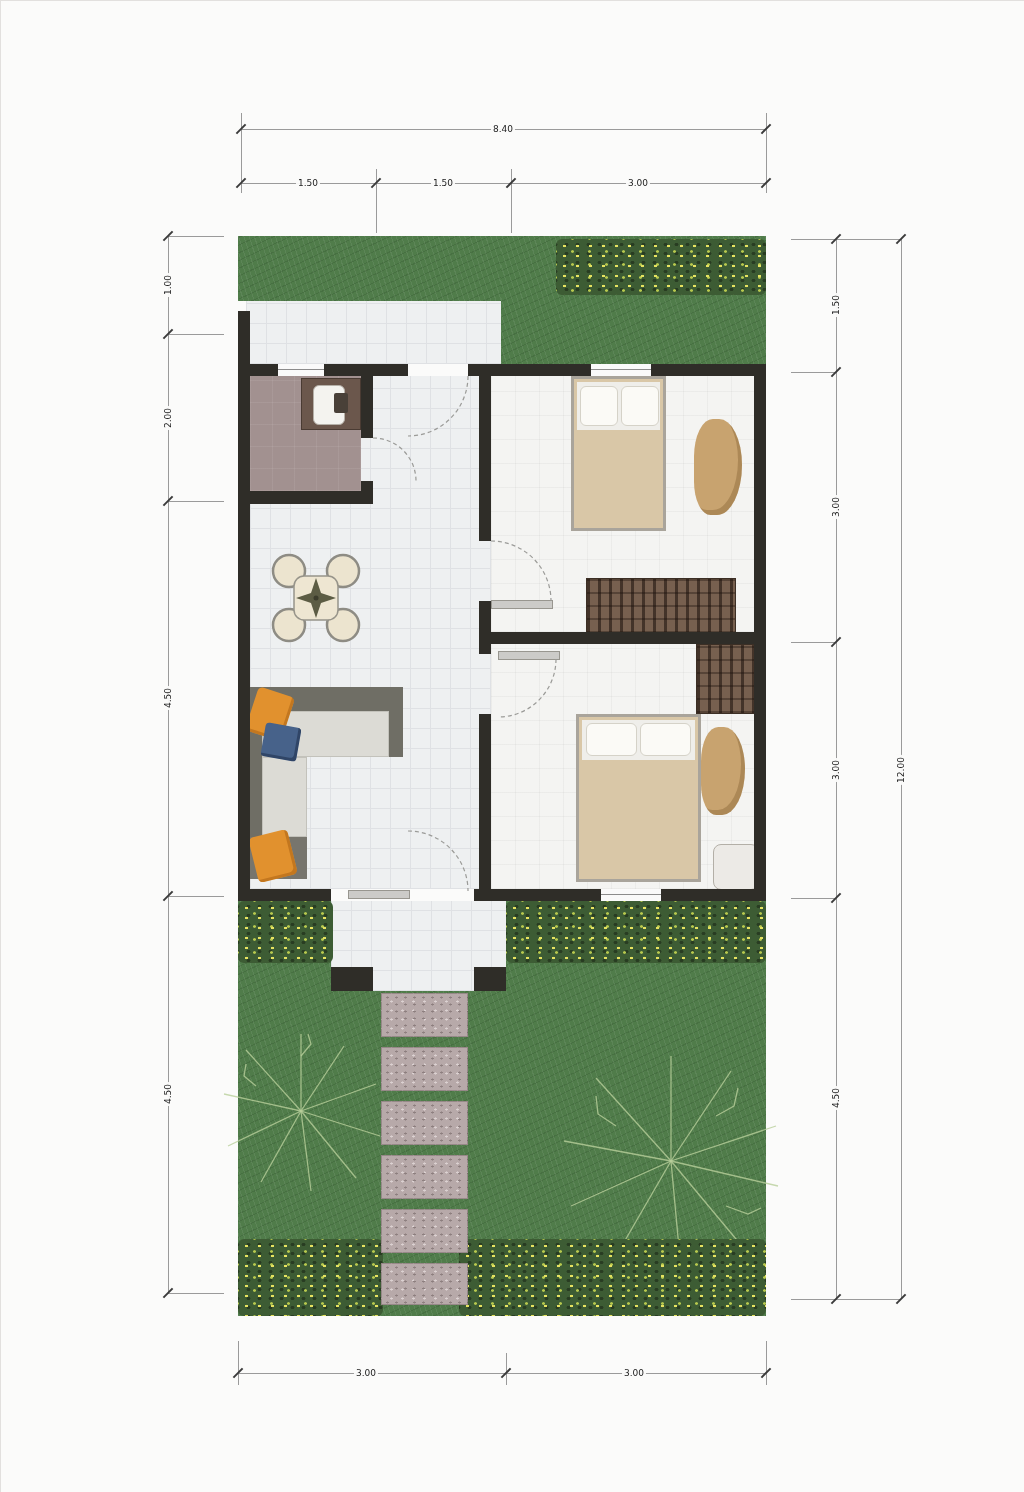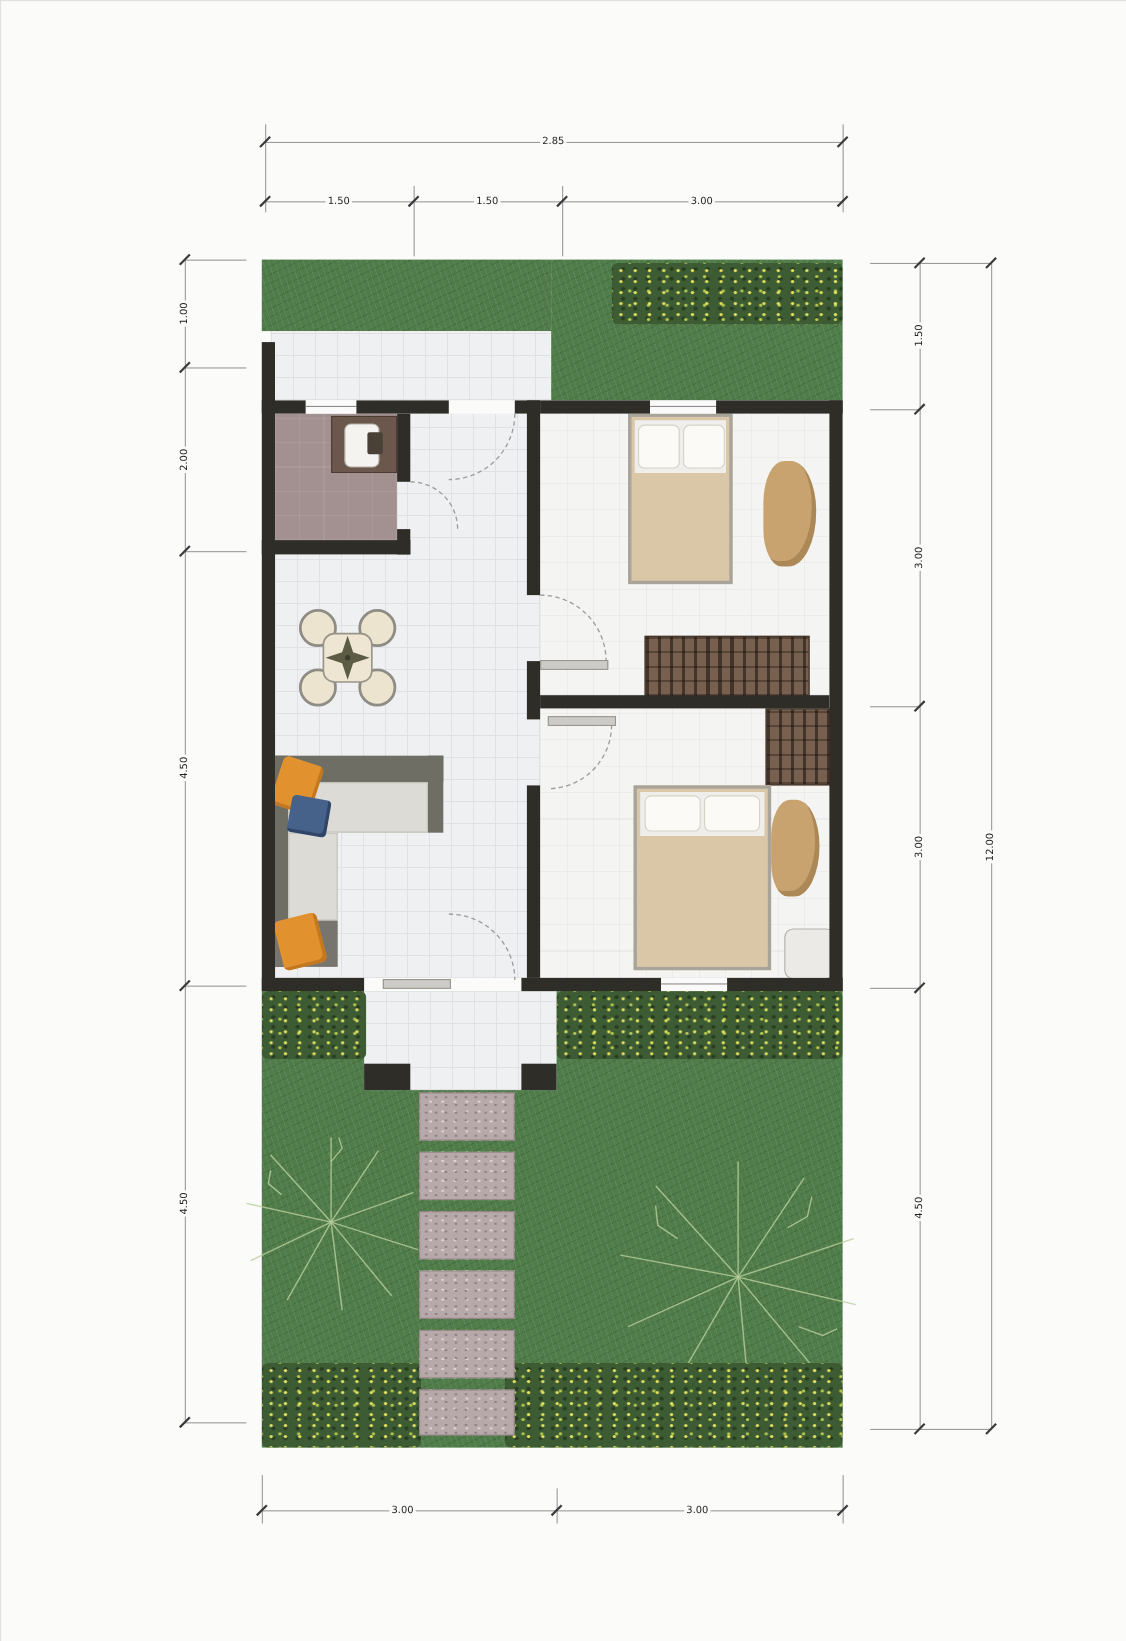--- a/index.html
+++ b/index.html
@@ -214,21 +214,21 @@
   <div class="abs dl" style="left:240px;top:112px;width:1px;height:80px;"></div>
   <div class="abs dl" style="left:765px;top:112px;width:1px;height:80px;"></div>
   <div class="abs dl" style="left:375px;top:168px;width:1px;height:64px;"></div>
   <div class="abs dl" style="left:510px;top:168px;width:1px;height:64px;"></div>
   <span class="tick" style="left:240px;top:128px;"></span>
   <span class="tick" style="left:765px;top:128px;"></span>
   <span class="tick" style="left:240px;top:182px;"></span>
   <span class="tick" style="left:375px;top:182px;"></span>
   <span class="tick" style="left:510px;top:182px;"></span>
   <span class="tick" style="left:765px;top:182px;"></span>
-  <span class="dlab" style="left:502px;top:128px;">2.85</span>
+  <span class="dlab" style="left:502px;top:128px;">8.40</span>
   <span class="dlab" style="left:307px;top:182px;">1.50</span>
   <span class="dlab" style="left:442px;top:182px;">1.50</span>
   <span class="dlab" style="left:637px;top:182px;">3.00</span>
 
   <div class="abs dl" style="left:167px;top:235px;width:1px;height:1057px;"></div>
   <div class="abs dl" style="left:167px;top:235px;width:56px;height:1px;"></div>
   <div class="abs dl" style="left:167px;top:333px;width:56px;height:1px;"></div>
   <div class="abs dl" style="left:167px;top:500px;width:56px;height:1px;"></div>
   <div class="abs dl" style="left:167px;top:895px;width:56px;height:1px;"></div>
   <div class="abs dl" style="left:167px;top:1292px;width:56px;height:1px;"></div>

